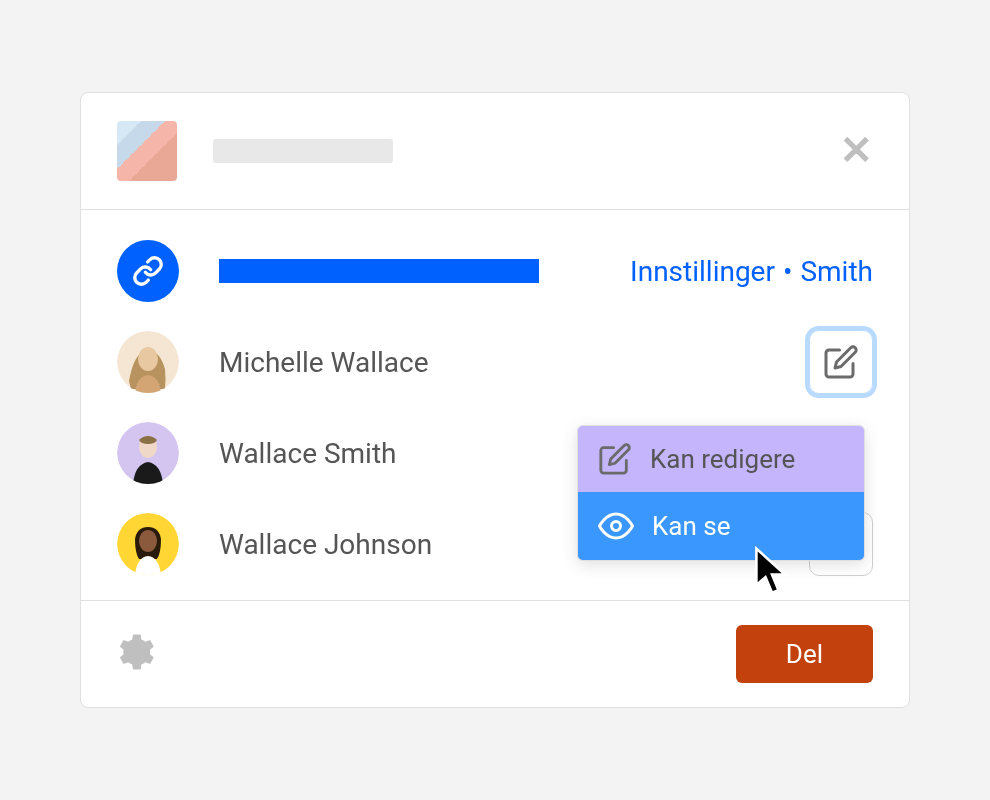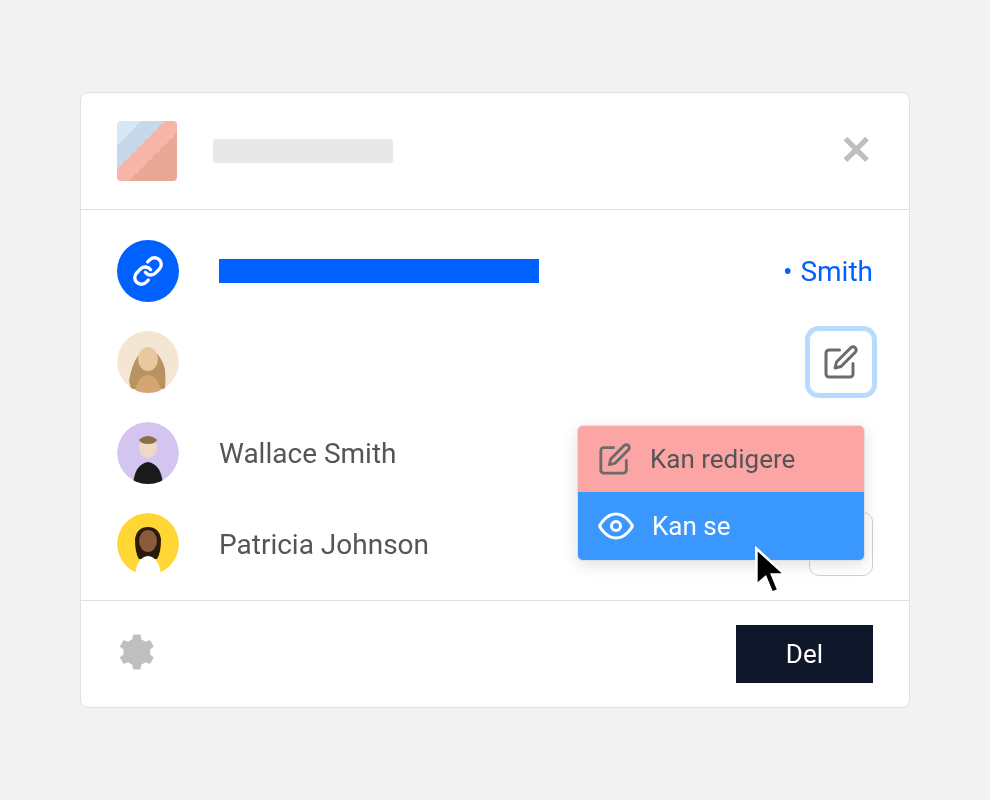--- a/index.html
+++ b/index.html
@@ -133,34 +133,34 @@
       display: flex;
       align-items: center;
       padding: 24px 36px;
     }
     .gear-icon {
       color: #bfbfbf;
       cursor: pointer;
     }
     .share-btn {
       margin-left: auto;
-      background: #0f172a;
+      background: #c2410c;
       color: #fff;
       border: none;
       padding: 14px 50px;
       font-size: 26px;
-      border-radius: 0;
+      border-radius: 6px;
       cursor: pointer;
     }
     .dropdown {
       position: absolute;
       top: 332px;
       right: 44px;
       width: 288px;
-      background: #fca5a5;
+      background: #c4b5fd;
       border: 1px solid #e0e0e0;
       border-radius: 6px;
       box-shadow: 0 4px 16px rgba(0,0,0,0.12);
       overflow: hidden;
       z-index: 10;
     }
     .dropdown-item {
       display: flex;
       align-items: center;
       padding: 16px 20px;
@@ -198,34 +198,36 @@
 
     <div class="row">
       <div class="link-icon-circle">
         <svg width="32" height="32" viewBox="0 0 24 24" fill="none" stroke="#fff" stroke-width="2.5" stroke-linecap="round" stroke-linejoin="round">
           <path d="M10 13a5 5 0 0 0 7.54.54l3-3a5 5 0 0 0-7.07-7.07l-1.72 1.71"></path>
           <path d="M14 11a5 5 0 0 0-7.54-.54l-3 3a5 5 0 0 0 7.07 7.07l1.71-1.71"></path>
         </svg>
       </div>
       <div class="link-bar"></div>
       <div class="link-actions">
+        <span>Innstillinger</span>
         <span class="dot">•</span>
         <span>Smith</span>
       </div>
     </div>
 
     <div class="row">
       <div class="avatar">
         <svg viewBox="0 0 62 62">
           <circle cx="31" cy="31" r="31" fill="#f5e6d3"></circle>
           <path d="M12 50 Q16 28 24 22 Q28 18 36 20 Q44 24 48 38 Q49 48 48 58 L14 58 Z" fill="#b8935f"></path>
           <ellipse cx="31" cy="28" rx="10" ry="12" fill="#e8c8a0"></ellipse>
           <path d="M18 62 Q20 45 31 44 Q42 45 44 62 Z" fill="#d4a574"></path>
         </svg>
       </div>
+      <div class="user-name">Michelle Wallace</div>
       <div class="perm-icon-box selected">
         <svg width="36" height="36" viewBox="0 0 24 24" fill="none" stroke="#6b6b6b" stroke-width="2" stroke-linecap="round" stroke-linejoin="round">
           <path d="M11 4H4a2 2 0 0 0-2 2v14a2 2 0 0 0 2 2h14a2 2 0 0 0 2-2v-7"></path>
           <path d="M18.5 2.5a2.121 2.121 0 0 1 3 3L12 15l-4 1 1-4 9.5-9.5z"></path>
         </svg>
       </div>
     </div>
 
     <div class="row">
       <div class="avatar">
@@ -241,21 +243,21 @@
 
     <div class="row">
       <div class="avatar">
         <svg viewBox="0 0 62 62">
           <circle cx="31" cy="31" r="31" fill="#ffd633"></circle>
           <path d="M18 26 Q20 14 31 14 Q42 14 44 26 Q44 40 40 46 L22 46 Q18 40 18 26" fill="#2a1a0a"></path>
           <ellipse cx="31" cy="28" rx="9" ry="11" fill="#8b5a3c"></ellipse>
           <path d="M18 62 Q20 44 31 43 Q42 44 44 62 Z" fill="#ffffff"></path>
         </svg>
       </div>
-      <div class="user-name">Patricia Johnson</div>
+      <div class="user-name">Wallace Johnson</div>
       <div class="perm-icon-box">
         <svg width="38" height="38" viewBox="0 0 24 24" fill="none" stroke="#6b6b6b" stroke-width="2" stroke-linecap="round" stroke-linejoin="round">
           <path d="M1 12s4-8 11-8 11 8 11 8-4 8-11 8-11-8-11-8z"></path>
           <circle cx="12" cy="12" r="3"></circle>
         </svg>
       </div>
     </div>
 
   </div>
 

